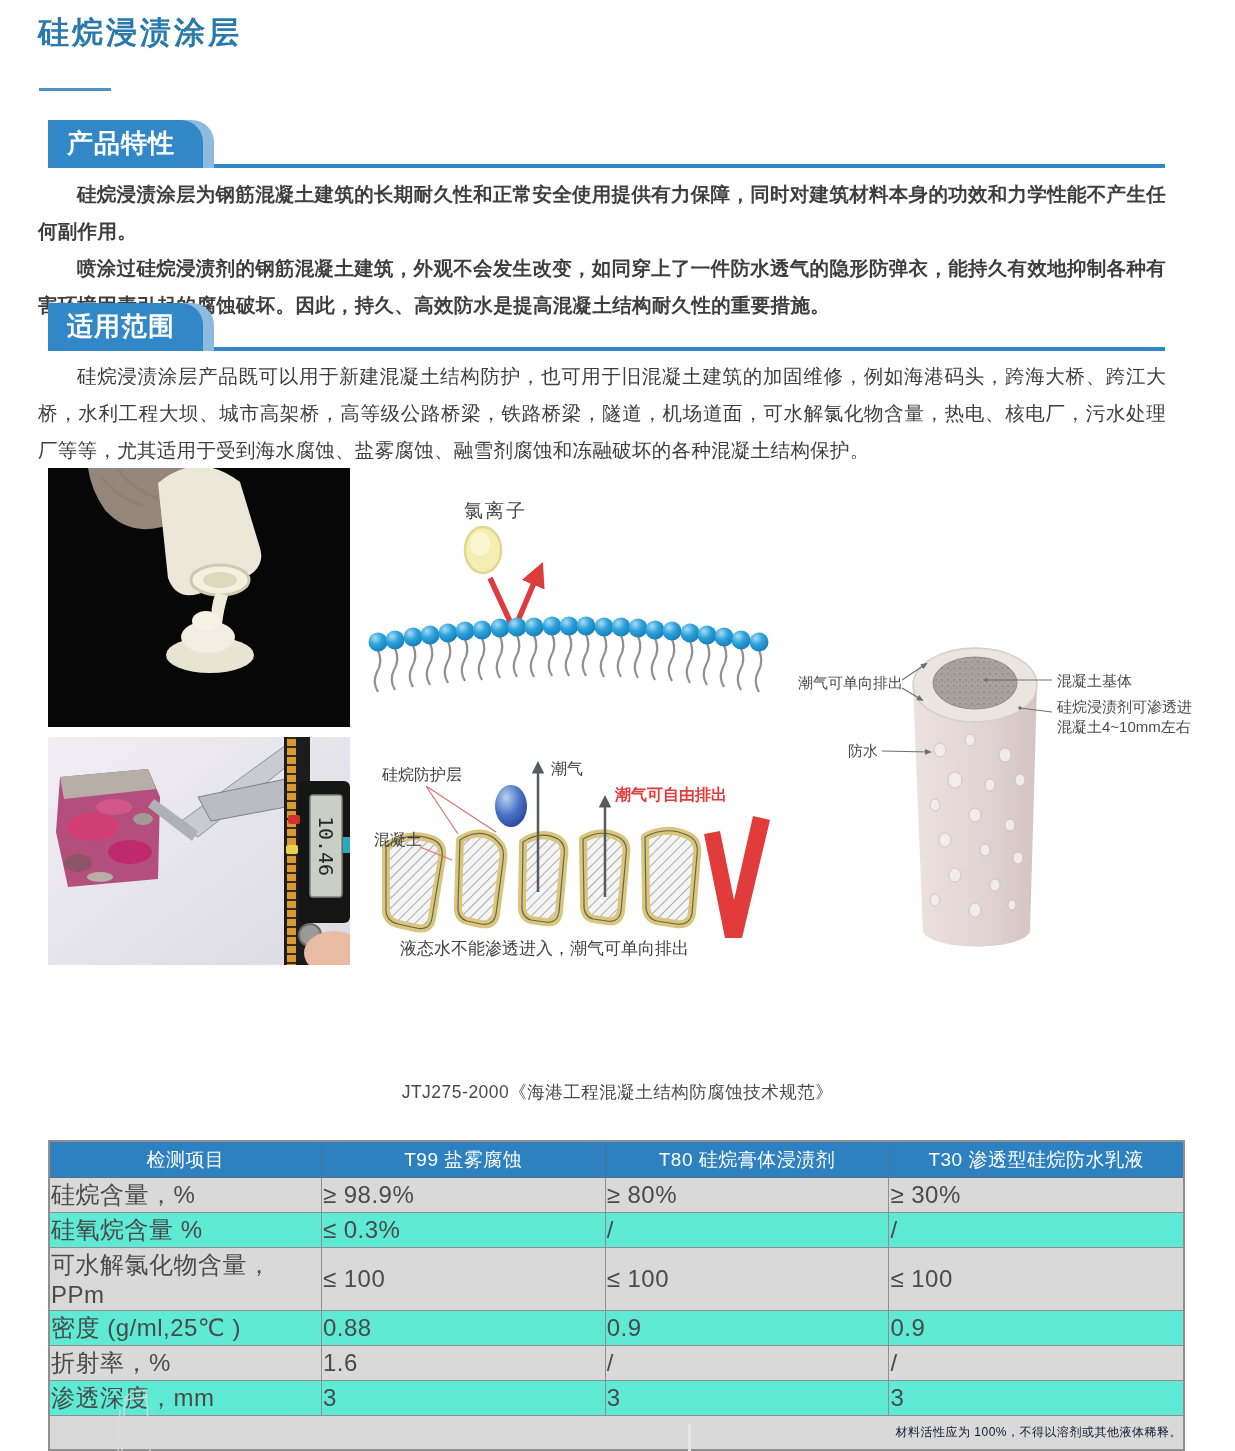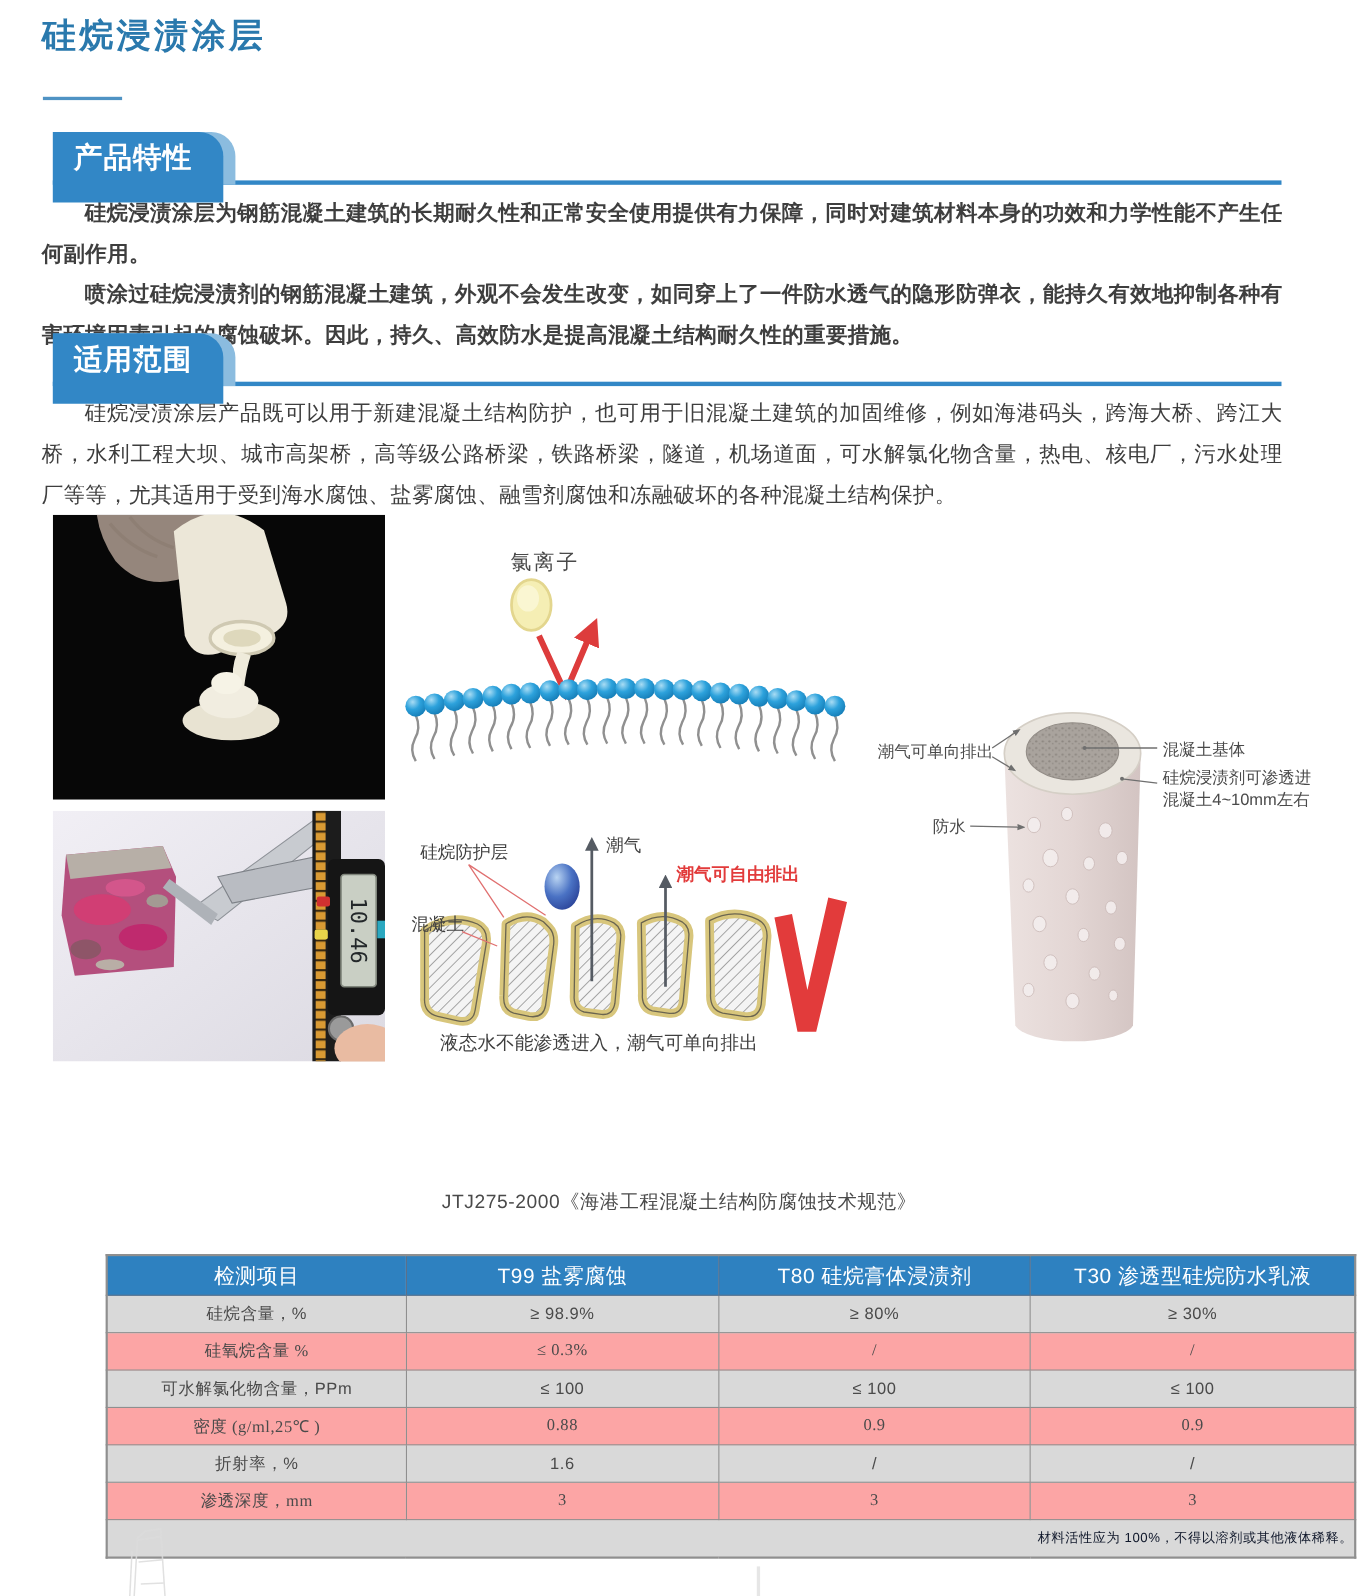--- a/index.html
+++ b/index.html
@@ -10,43 +10,43 @@
   
   .page-title { position:absolute; left:38px; top:12px; font-size:31px; font-weight:bold;
     color:#2a79ad; letter-spacing:3px; }
   .title-underline { position:absolute; left:39px; top:88px; width:72px; height:3px; background:#4f93c4; }
 
   .ribbon { position:absolute; left:48px; width:1117px; height:48px; }
   .ribbon-bar  { position:absolute; left:0; bottom:0; height:4px; width:100%; background:#3287c6; z-index:0; }
   .ribbon-echo { position:absolute; left:14px; top:0; height:48px; width:152px; background:#8bbcdf;
     border-radius:0 22px 0 0; z-index:1; }
   .ribbon-main { position:absolute; left:0; top:0; height:48px; line-height:47px; background:#3287c6;
-    color:#ffffff; font-size:26px; font-weight:bold; padding:0 28px 16px 19px;
+    color:#ffffff; font-size:26px; font-weight:bold; padding:0 28px 0 19px;
     border-radius:0 22px 0 0; z-index:2; letter-spacing:1px; white-space:nowrap; }
 
   
   .body-text { position:absolute; left:38px; width:1128px; font-size:19.5px; line-height:37px;
     color:#3e3e3e; text-align:justify; letter-spacing:0.3px; }
   .body-text p { margin:0; text-indent:2em; }
 
   
   .fig { position:absolute; }
   .fig svg { display:block; }
 
   
   .table-caption { position:absolute; left:0; top:1080px; width:100%; text-align:center;
     font-size:17.5px; color:#4a4a4a; letter-spacing:0.5px; }
   .spec-table { position:absolute; left:48px; top:1140px; width:1137px; border-collapse:collapse;
-    table-layout:fixed; background:#ffffff; border:2px solid #8f8f8f;margin-left:48px; }
+    table-layout:fixed; background:#ffffff; border:2px solid #8f8f8f; }
   .spec-table th { background:#2e81c0; color:#ffffff; font-size:19px; font-weight:normal;
     height:33px; border:1px solid #5a7громад0; border:1px solid #5a708a; letter-spacing:0.5px; }
-  .spec-table td { height:31px; text-align:center; font-size:15px; color:#4a4a4a;
+  .spec-table td { height:31px; text-align:left; font-size:24px; color:#4a4a4a;
     border:1px solid #8f8f8f; letter-spacing:0.5px; }
   .spec-table .row-gray td { background:#d9d9d9; }
-  .spec-table .row-white td { background:#fca5a5;font-family:Liberation Serif, serif; }
+  .spec-table .row-white td { background:#5eead4; }
   .spec-table .footnote-cell { text-align:right; padding-left:10px; font-size:12px; color:#0f172a; }
 
   
   .watermark { position:absolute; opacity:0.85; }
   .tiny-mark { position:absolute; left:688px; top:1424px; width:3px; height:27px; background:#e6e6e6; }
 </style>
 </head>
 <body>
 
 <div class="page">

